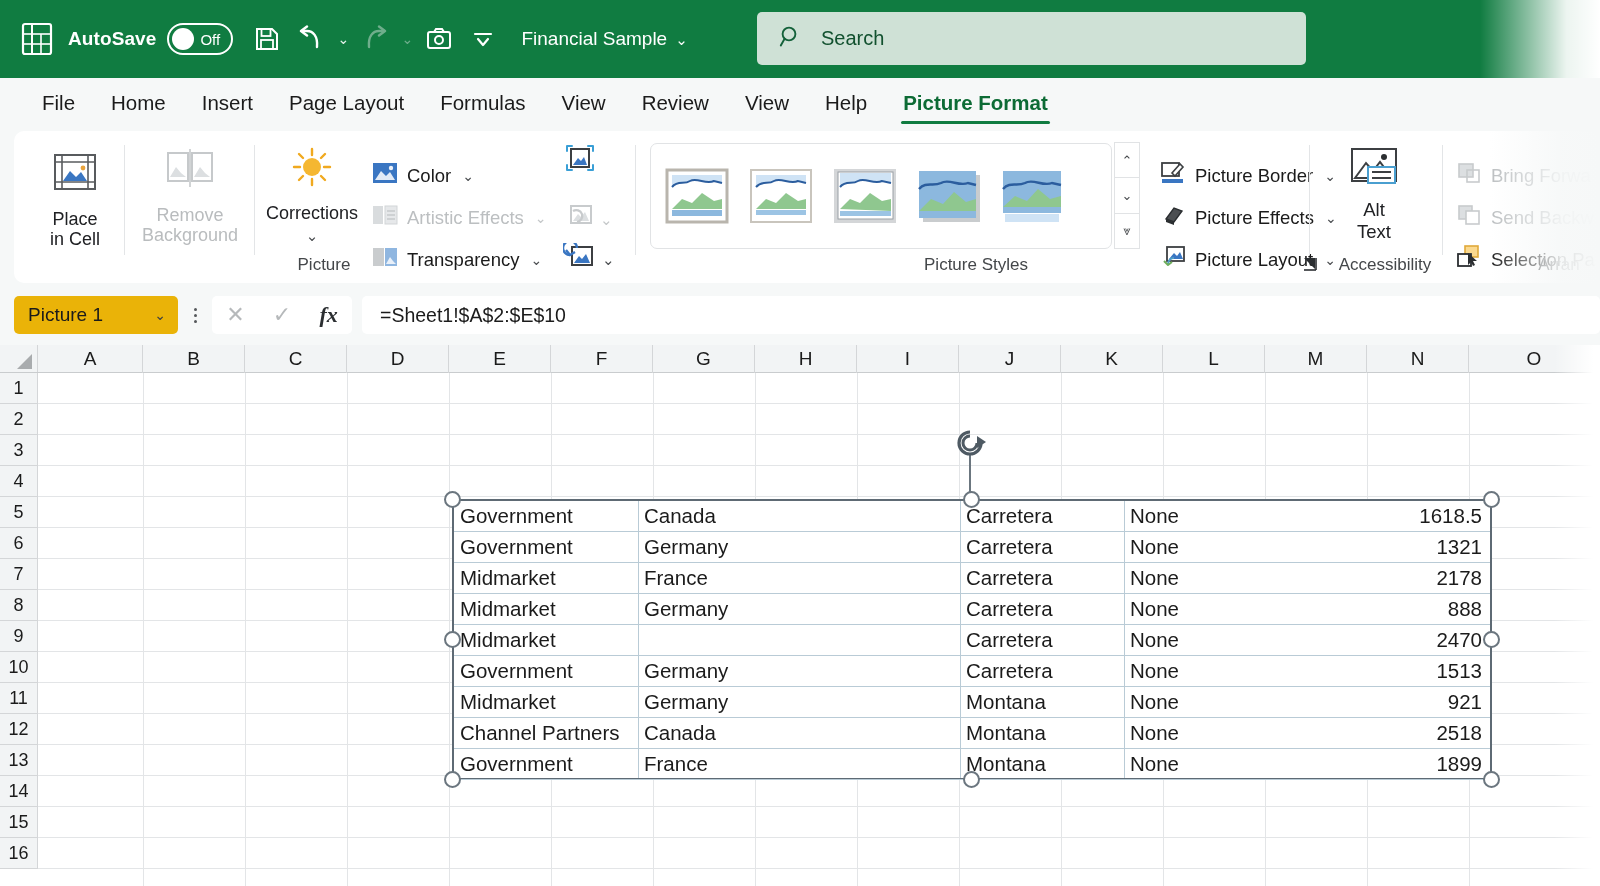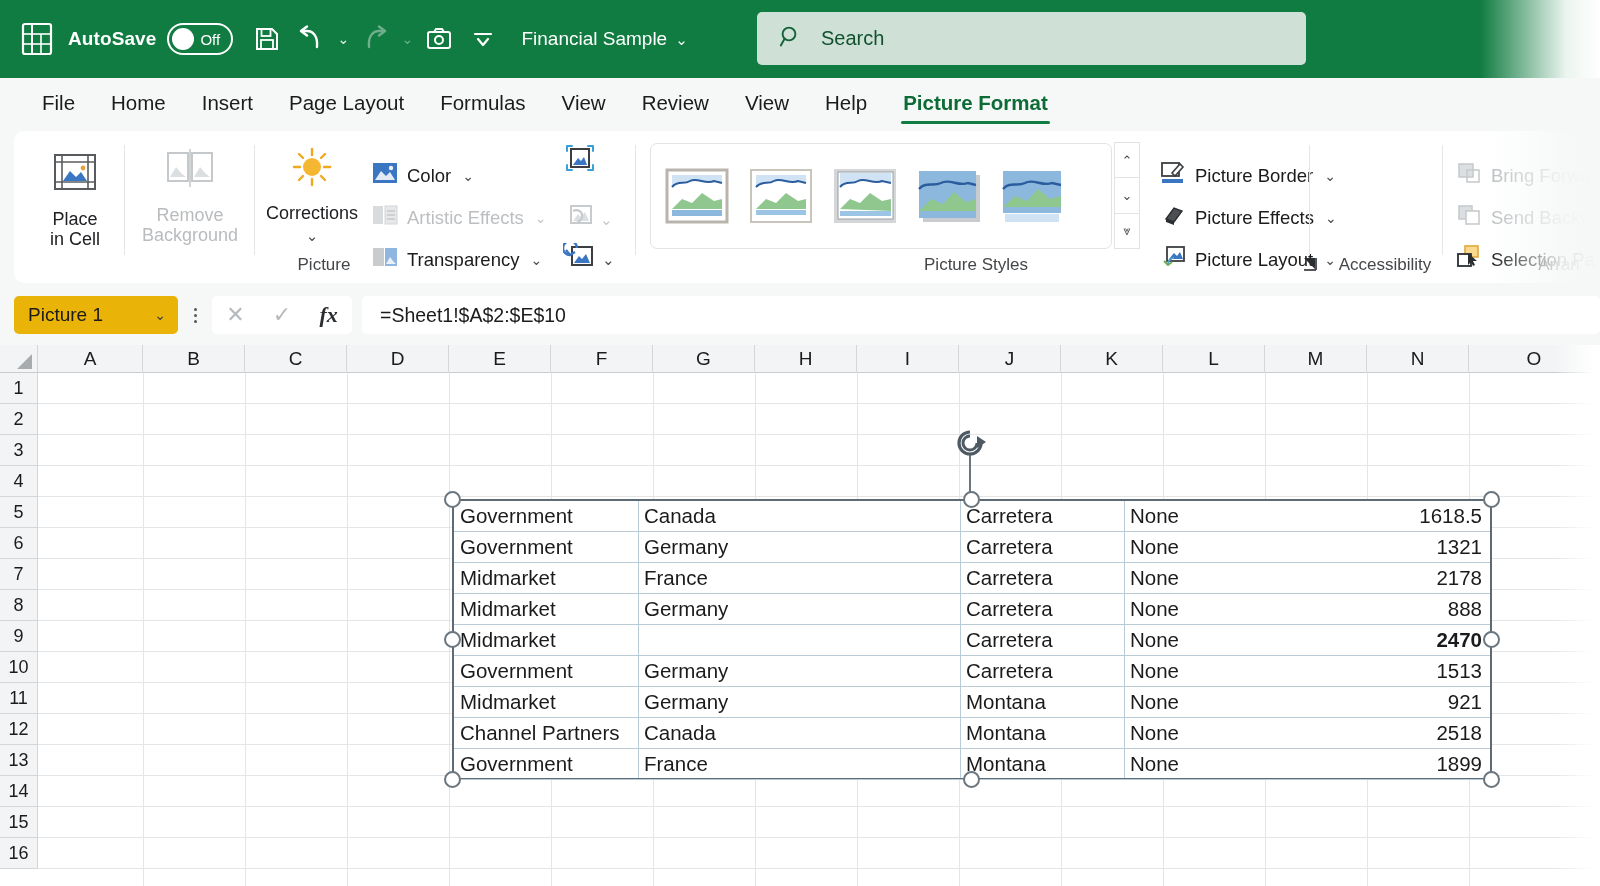--- a/index.html
+++ b/index.html
@@ -548,20 +548,34 @@
           <span>Picture Layout</span>
           <span class="chevd">⌄</span>
         </div>
 
         <div class="grp-label" style="left:190px; width:300px;">Picture Styles</div>
       </div>
 
       <div class="vdiv" style="left:1295px;"></div>
 
       <div class="grp" style="left:1296px; width:130px;">
+        <div class="alt-text-btn">
+          <span>
+            <svg width="56" height="50" viewBox="0 0 56 50">
+              <rect x="6" y="4" width="44" height="32" fill="none" stroke="#3c3f42" stroke-width="2"></rect>
+              <path d="M9 33 L20 18 L27 26 L34 17 L46 33 Z" fill="none" stroke="#3c3f42" stroke-width="2"></path>
+              <circle cx="38" cy="12" r="3" fill="#2b2e31"></circle>
+              <rect x="22" y="22" width="27" height="16" fill="#ffffff" stroke="#4a9fd0" stroke-width="2"></rect>
+              <line x1="26" y1="27" x2="45" y2="27" stroke="#3c3f42" stroke-width="2"></line>
+              <line x1="26" y1="33" x2="45" y2="33" stroke="#3c3f42" stroke-width="2"></line>
+            </svg>
+          </span>
+          <div class="lbl">Alt</div>
+          <div class="lbl">Text</div>
+        </div>
         <span class="dlg-launcher" style="left:-8px; bottom:8px;">
           <svg width="16" height="16" viewBox="0 0 16 16">
             <path d="M2 2 L13 2 L13 13 Z" fill="#2b2e31"></path>
             <line x1="2" y1="14" x2="14" y2="14" stroke="#2b2e31" stroke-width="1.6"></line>
             <line x1="14" y1="2" x2="14" y2="14" stroke="#2b2e31" stroke-width="1.6"></line>
           </svg>
         </span>
         <div class="grp-label" style="left:10px; width:130px;">Accessibility</div>
       </div>
 
@@ -733,21 +747,21 @@
             <div class="pc" style="left: 6px; width: 180px;">Midmarket</div>
             <div class="pc" style="left: 190px; width: 300px;">Germany</div>
             <div class="pc" style="left: 512px; width: 160px;">Carretera</div>
             <div class="pc" style="left: 676px; width: 180px;">None</div>
             <div class="pc num" style="left: 860px; width: 176px;">888</div>
           </div>
           <div class="pic-row" style="top: 124px; height: 31px;">
             <div class="pc" style="left: 6px; width: 180px;">Midmarket</div>
             <div class="pc" style="left: 512px; width: 160px;">Carretera</div>
             <div class="pc" style="left: 676px; width: 180px;">None</div>
-            <div class="pc num" style="left: 860px; width: 176px; font-weight: bold;">2470</div>
+            <div class="pc num" style="left: 860px; width: 176px;">2470</div>
           </div>
           <div class="pic-row" style="top: 155px; height: 31px;">
             <div class="pc" style="left: 6px; width: 180px;">Government</div>
             <div class="pc" style="left: 190px; width: 300px;">Germany</div>
             <div class="pc" style="left: 512px; width: 160px;">Carretera</div>
             <div class="pc" style="left: 676px; width: 180px;">None</div>
             <div class="pc num" style="left: 860px; width: 176px;">1513</div>
           </div>
           <div class="pic-row" style="top: 186px; height: 31px;">
             <div class="pc" style="left: 6px; width: 180px;">Midmarket</div>

